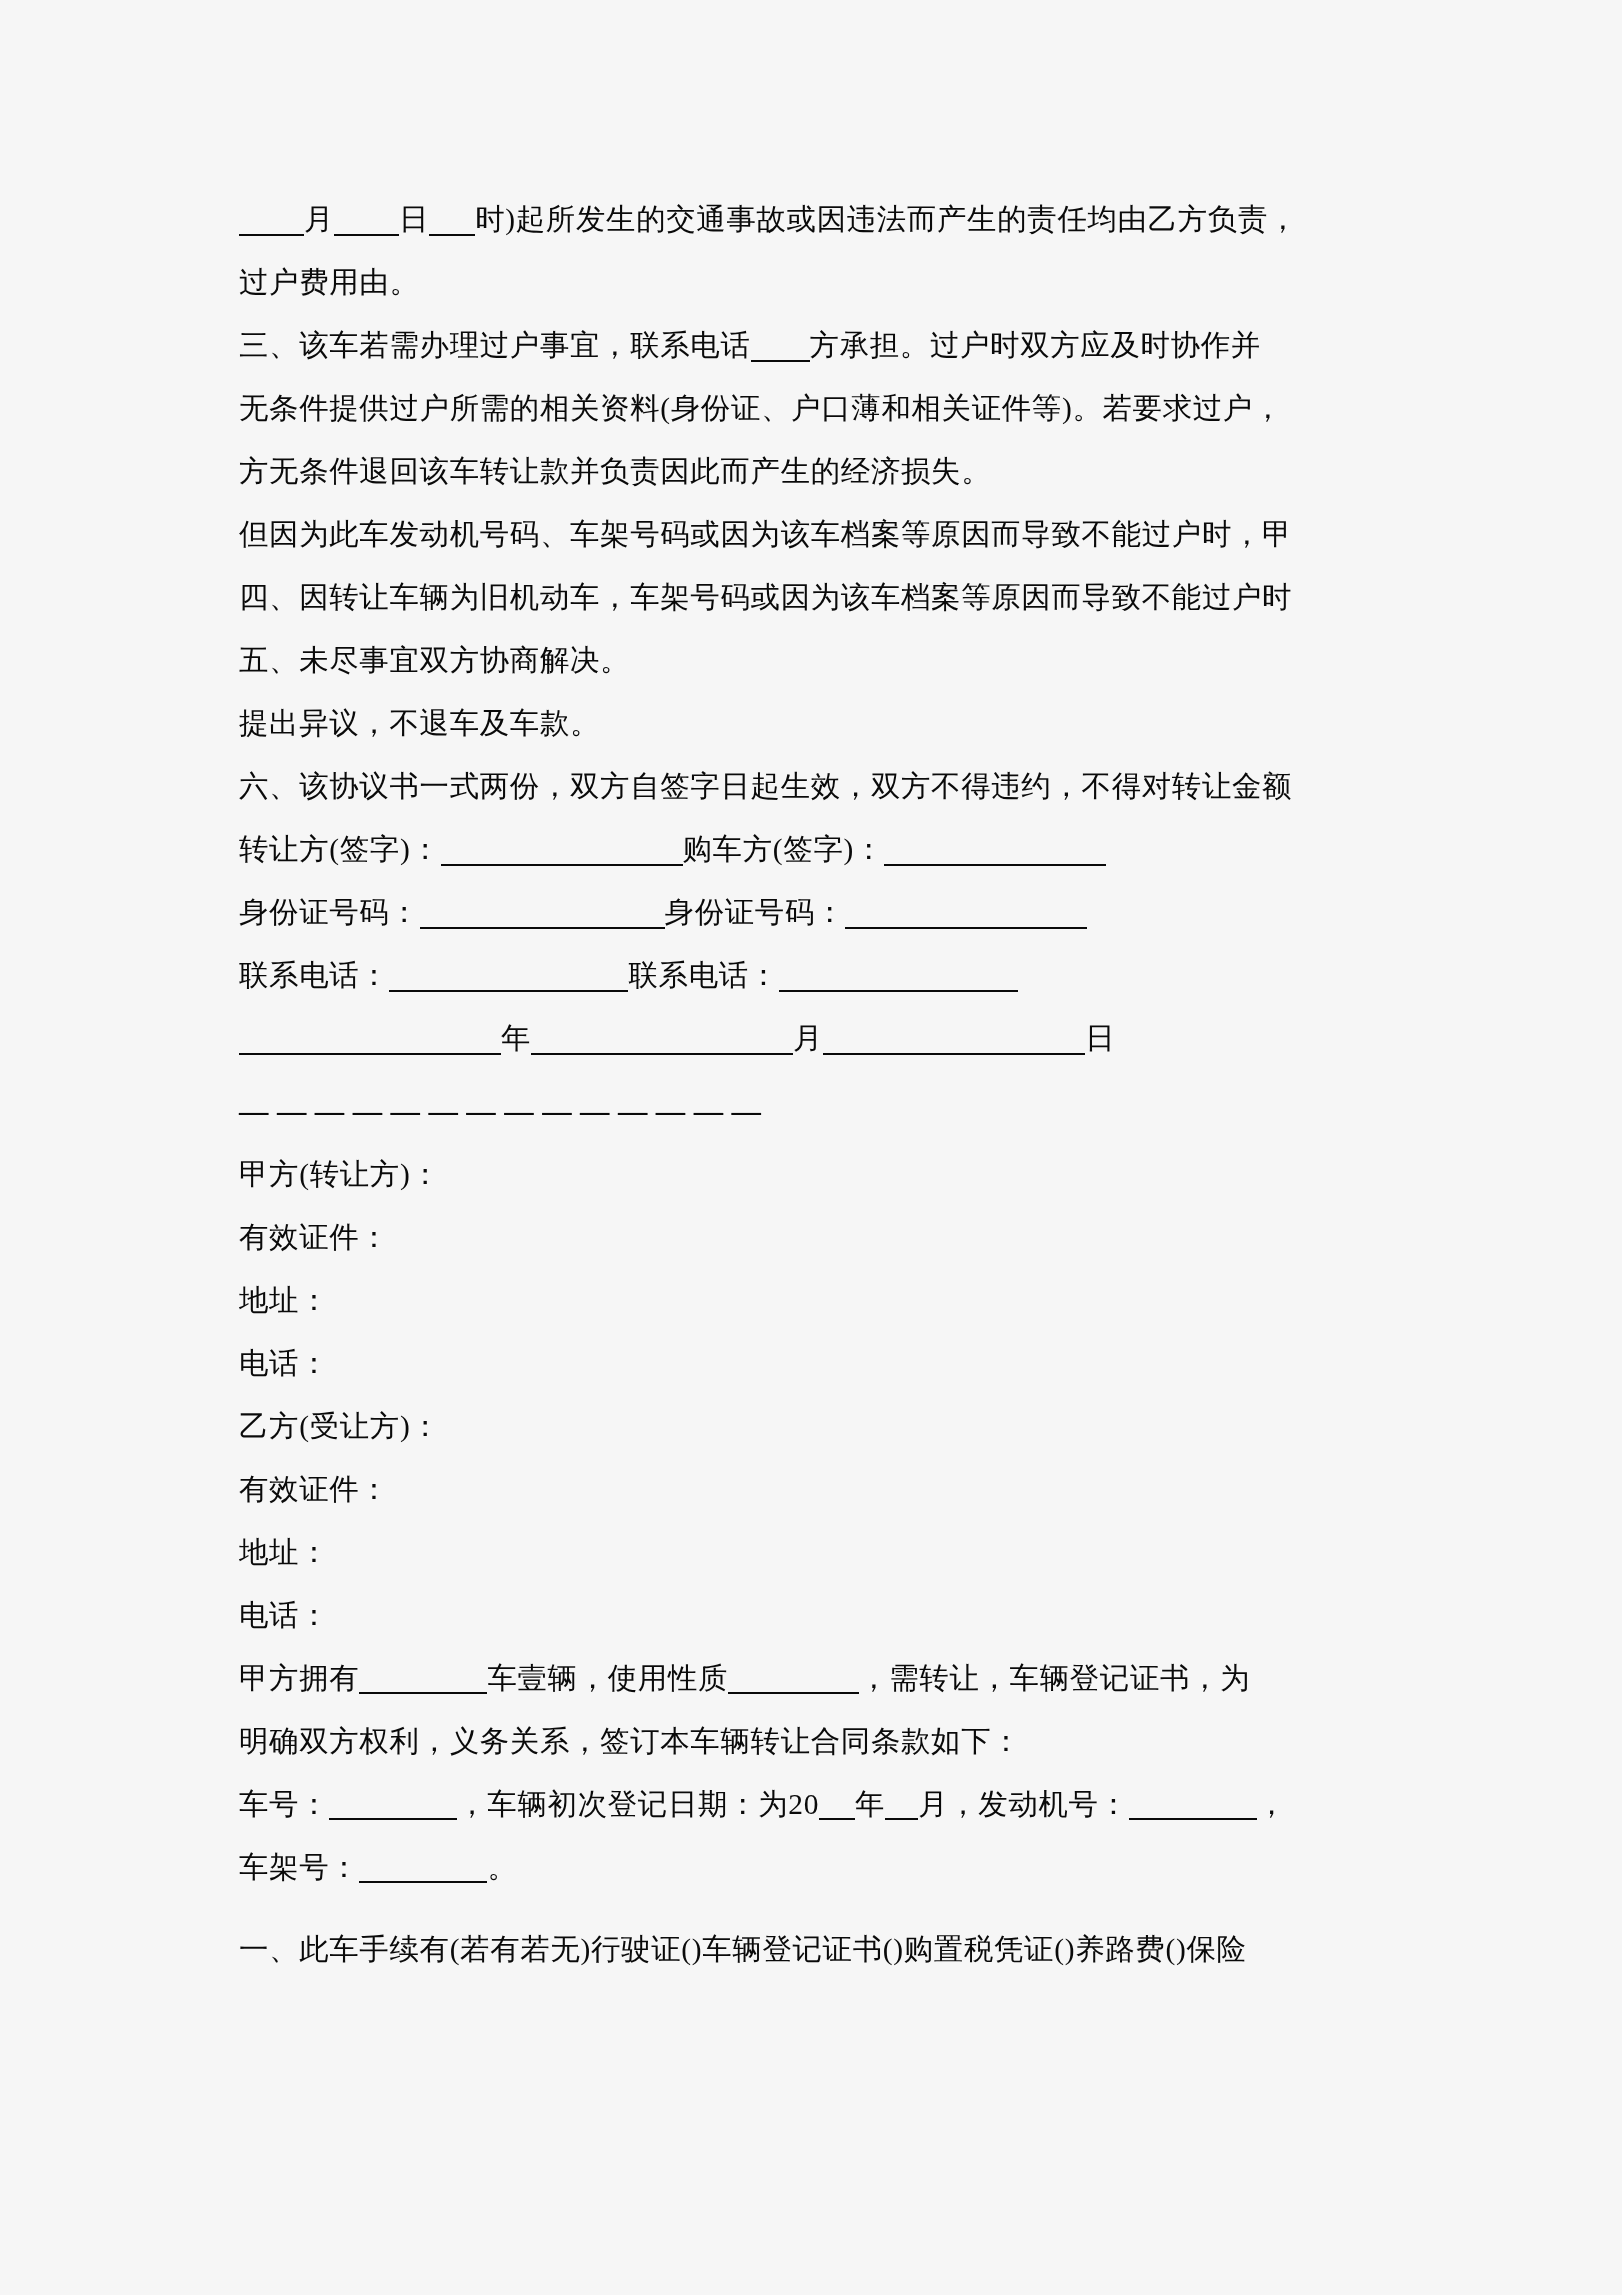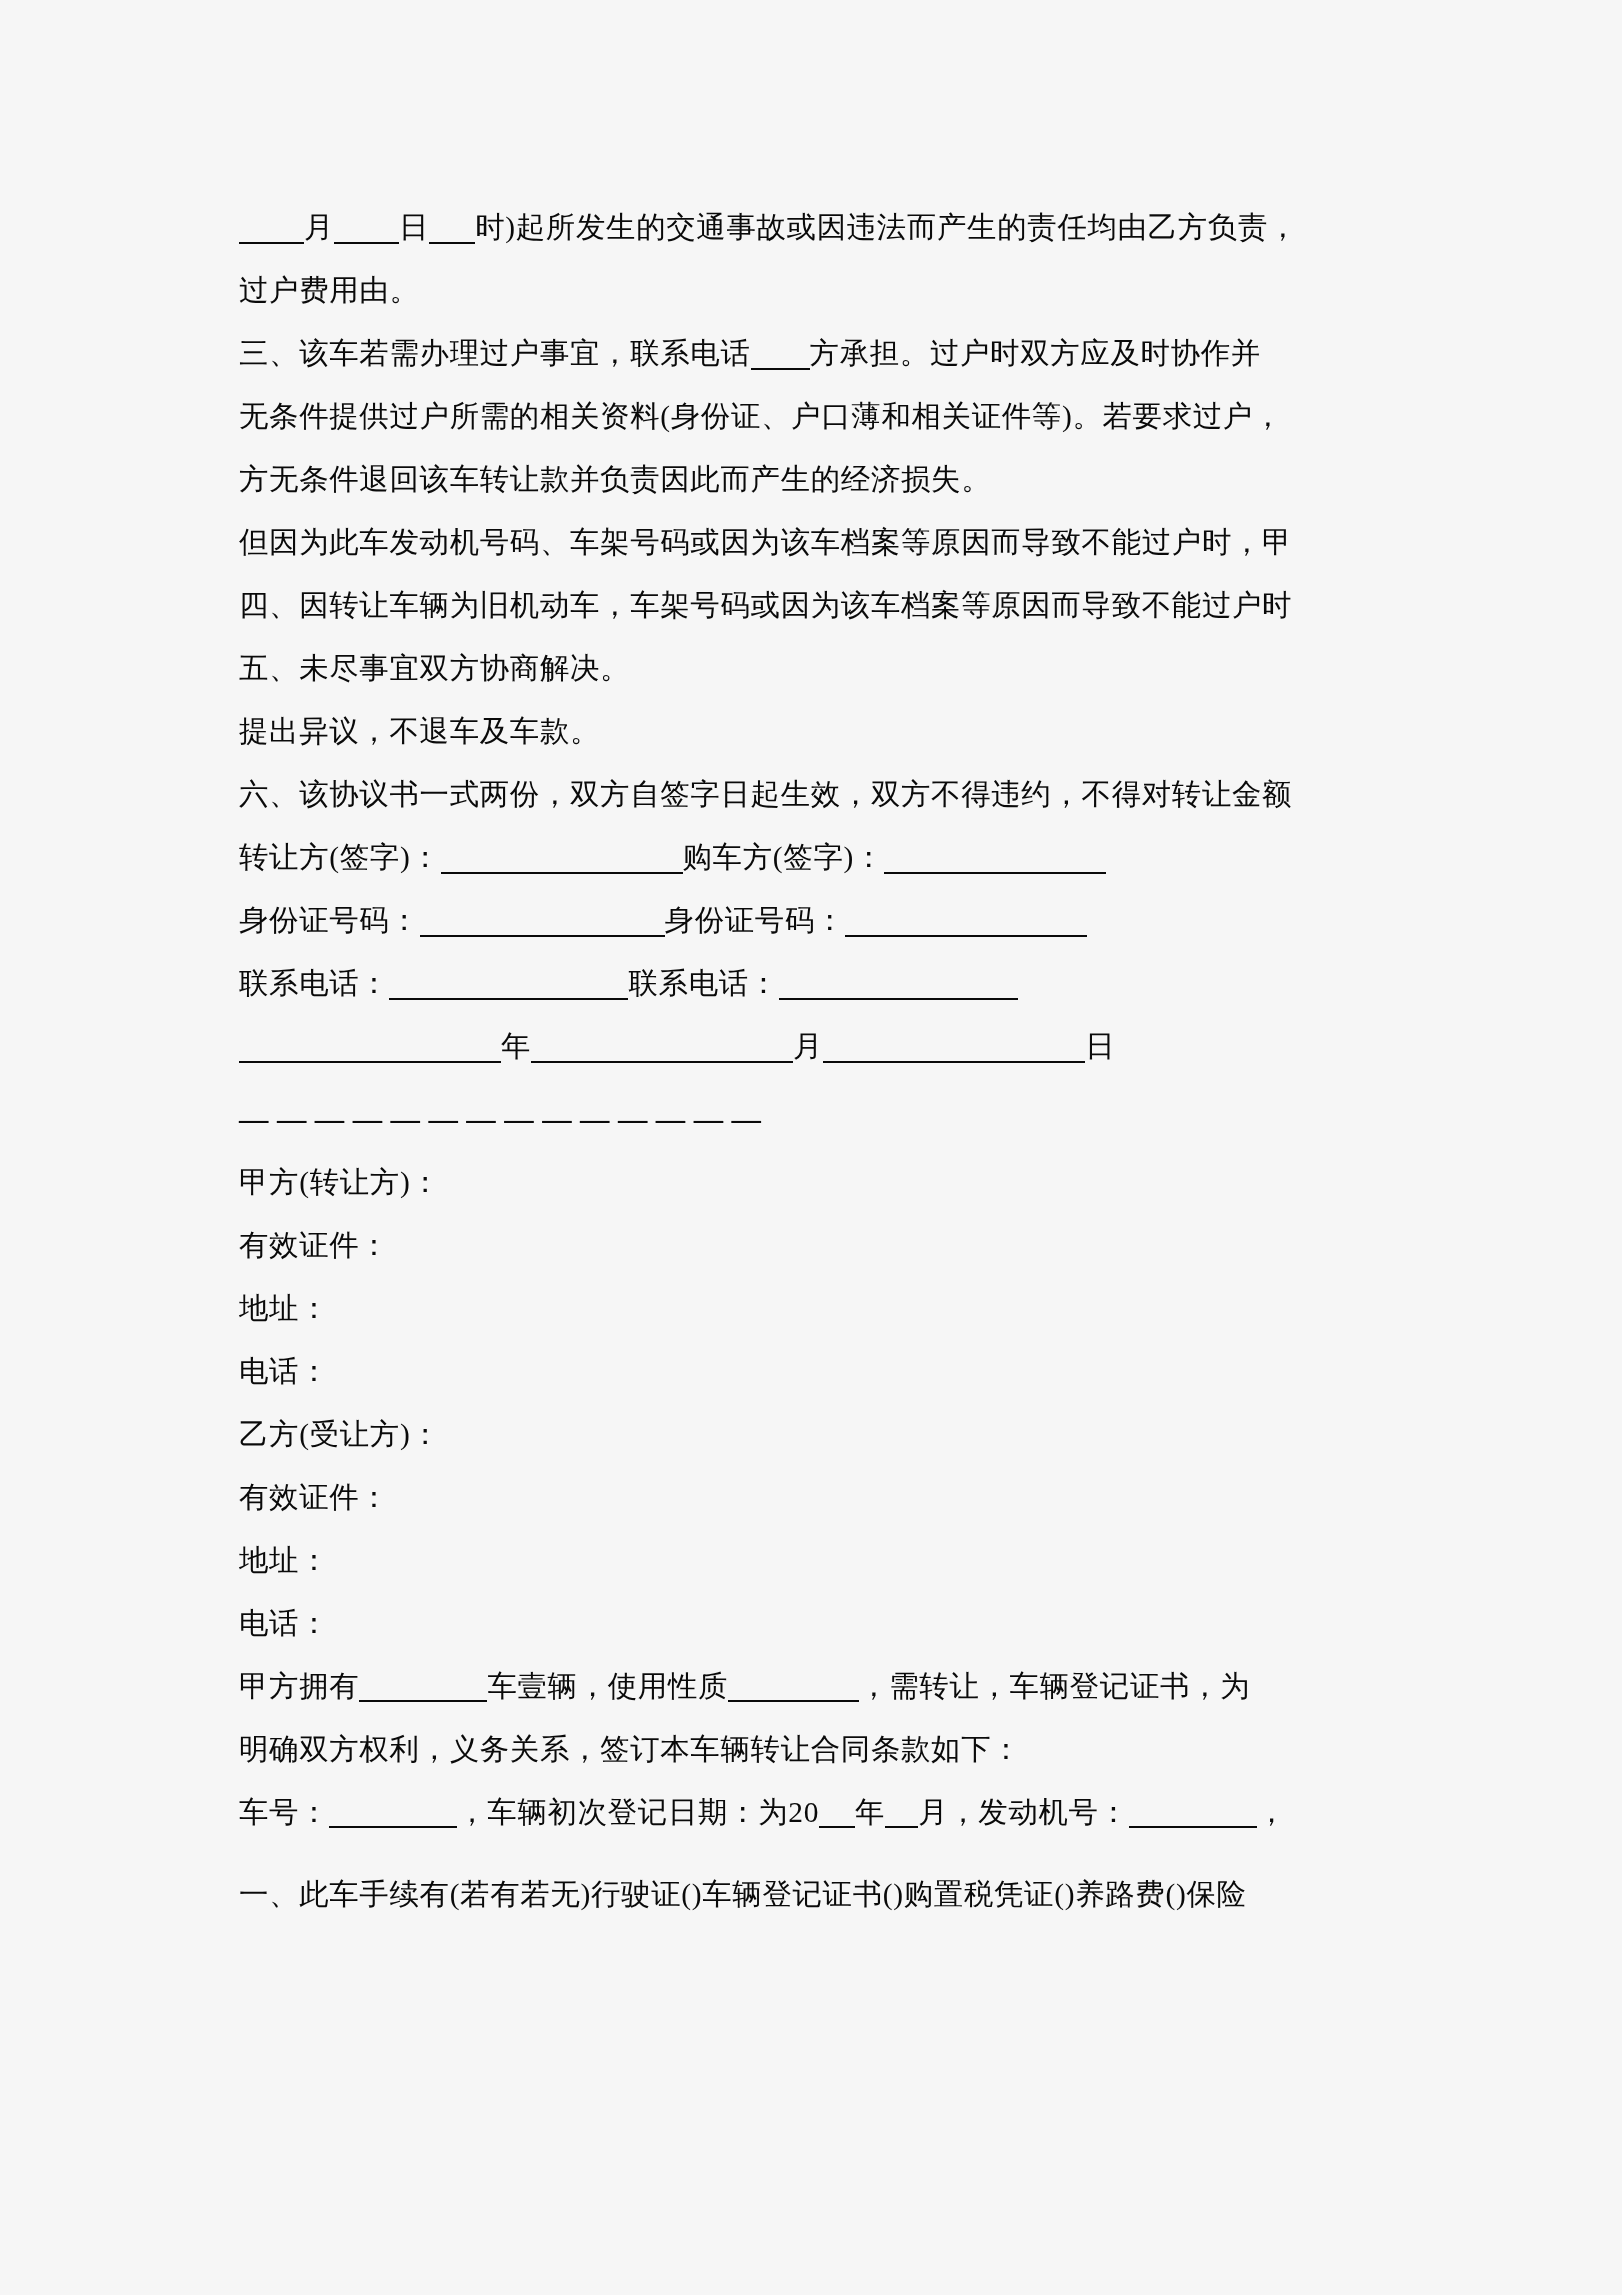--- a/index.html
+++ b/index.html
@@ -8,21 +8,21 @@
     width: 1623px;
     height: 2295px;
     background: #f6f6f6;
     color: #0a0a0a;
     font-family: "Liberation Serif", "DejaVu Serif", serif;
     overflow: hidden;
   }
   .doc {
     position: absolute;
     left: 239px;
-    top: 196px;
+    top: 188px;
     width: 1178px;
   }
   .line {
     height: 63px;
     line-height: 63px;
     font-size: 29.4px;
     white-space: nowrap;
     letter-spacing: 0.7px;
   }
   .txt { display: inline-block; }
@@ -61,16 +61,17 @@
       <div class="line"><span class="txt">有效证件：</span></div>
       <div class="line"><span class="txt">地址：</span></div>
       <div class="line"><span class="txt">电话：</span></div>
       <div class="line"><span class="txt">乙方(受让方)：</span></div>
       <div class="line"><span class="txt">有效证件：</span></div>
       <div class="line"><span class="txt">地址：</span></div>
       <div class="line"><span class="txt">电话：</span></div>
       <div class="line"><span class="txt">甲方拥有</span><span class="blank" style="width: 128px;"></span><span class="txt">车壹辆，使用性质</span><span class="blank" style="width: 131px;"></span><span class="txt">，需转让，车辆登记证书，为</span></div>
       <div class="line"><span class="txt">明确双方权利，义务关系，签订本车辆转让合同条款如下：</span></div>
       <div class="line"><span class="txt">车号：</span><span class="blank" style="width: 128px;"></span><span class="txt">，车辆初次登记日期：为20</span><span class="blank" style="width: 36px;"></span><span class="txt">年</span><span class="blank" style="width: 33px;"></span><span class="txt">月，发动机号：</span><span class="blank" style="width: 128px;"></span><span class="txt">，</span></div>
+      <div class="line"><span class="txt">车架号：</span><span class="blank" style="width: 128px;"></span><span class="txt">。</span></div>
       <div class="line" style="margin-top: 19.6px;"><span class="txt">一、此车手续有(若有若无)行驶证()车辆登记证书()购置税凭证()养路费()保险</span></div>
     </div>
 </div>
 
 
 </body></html>

